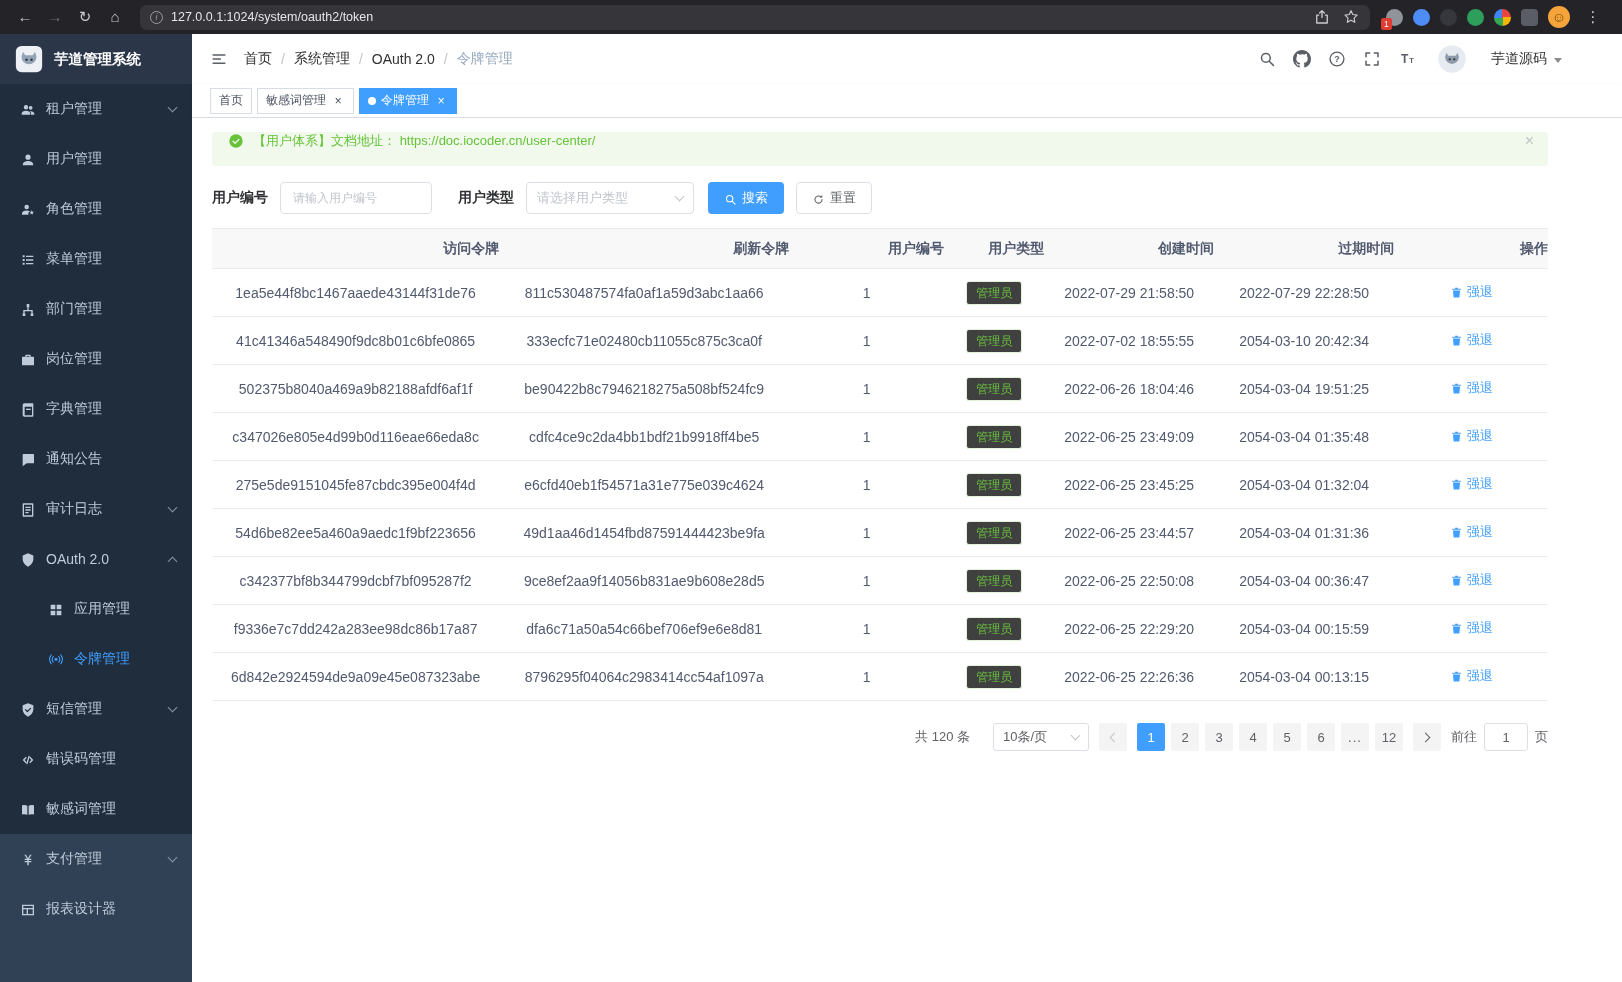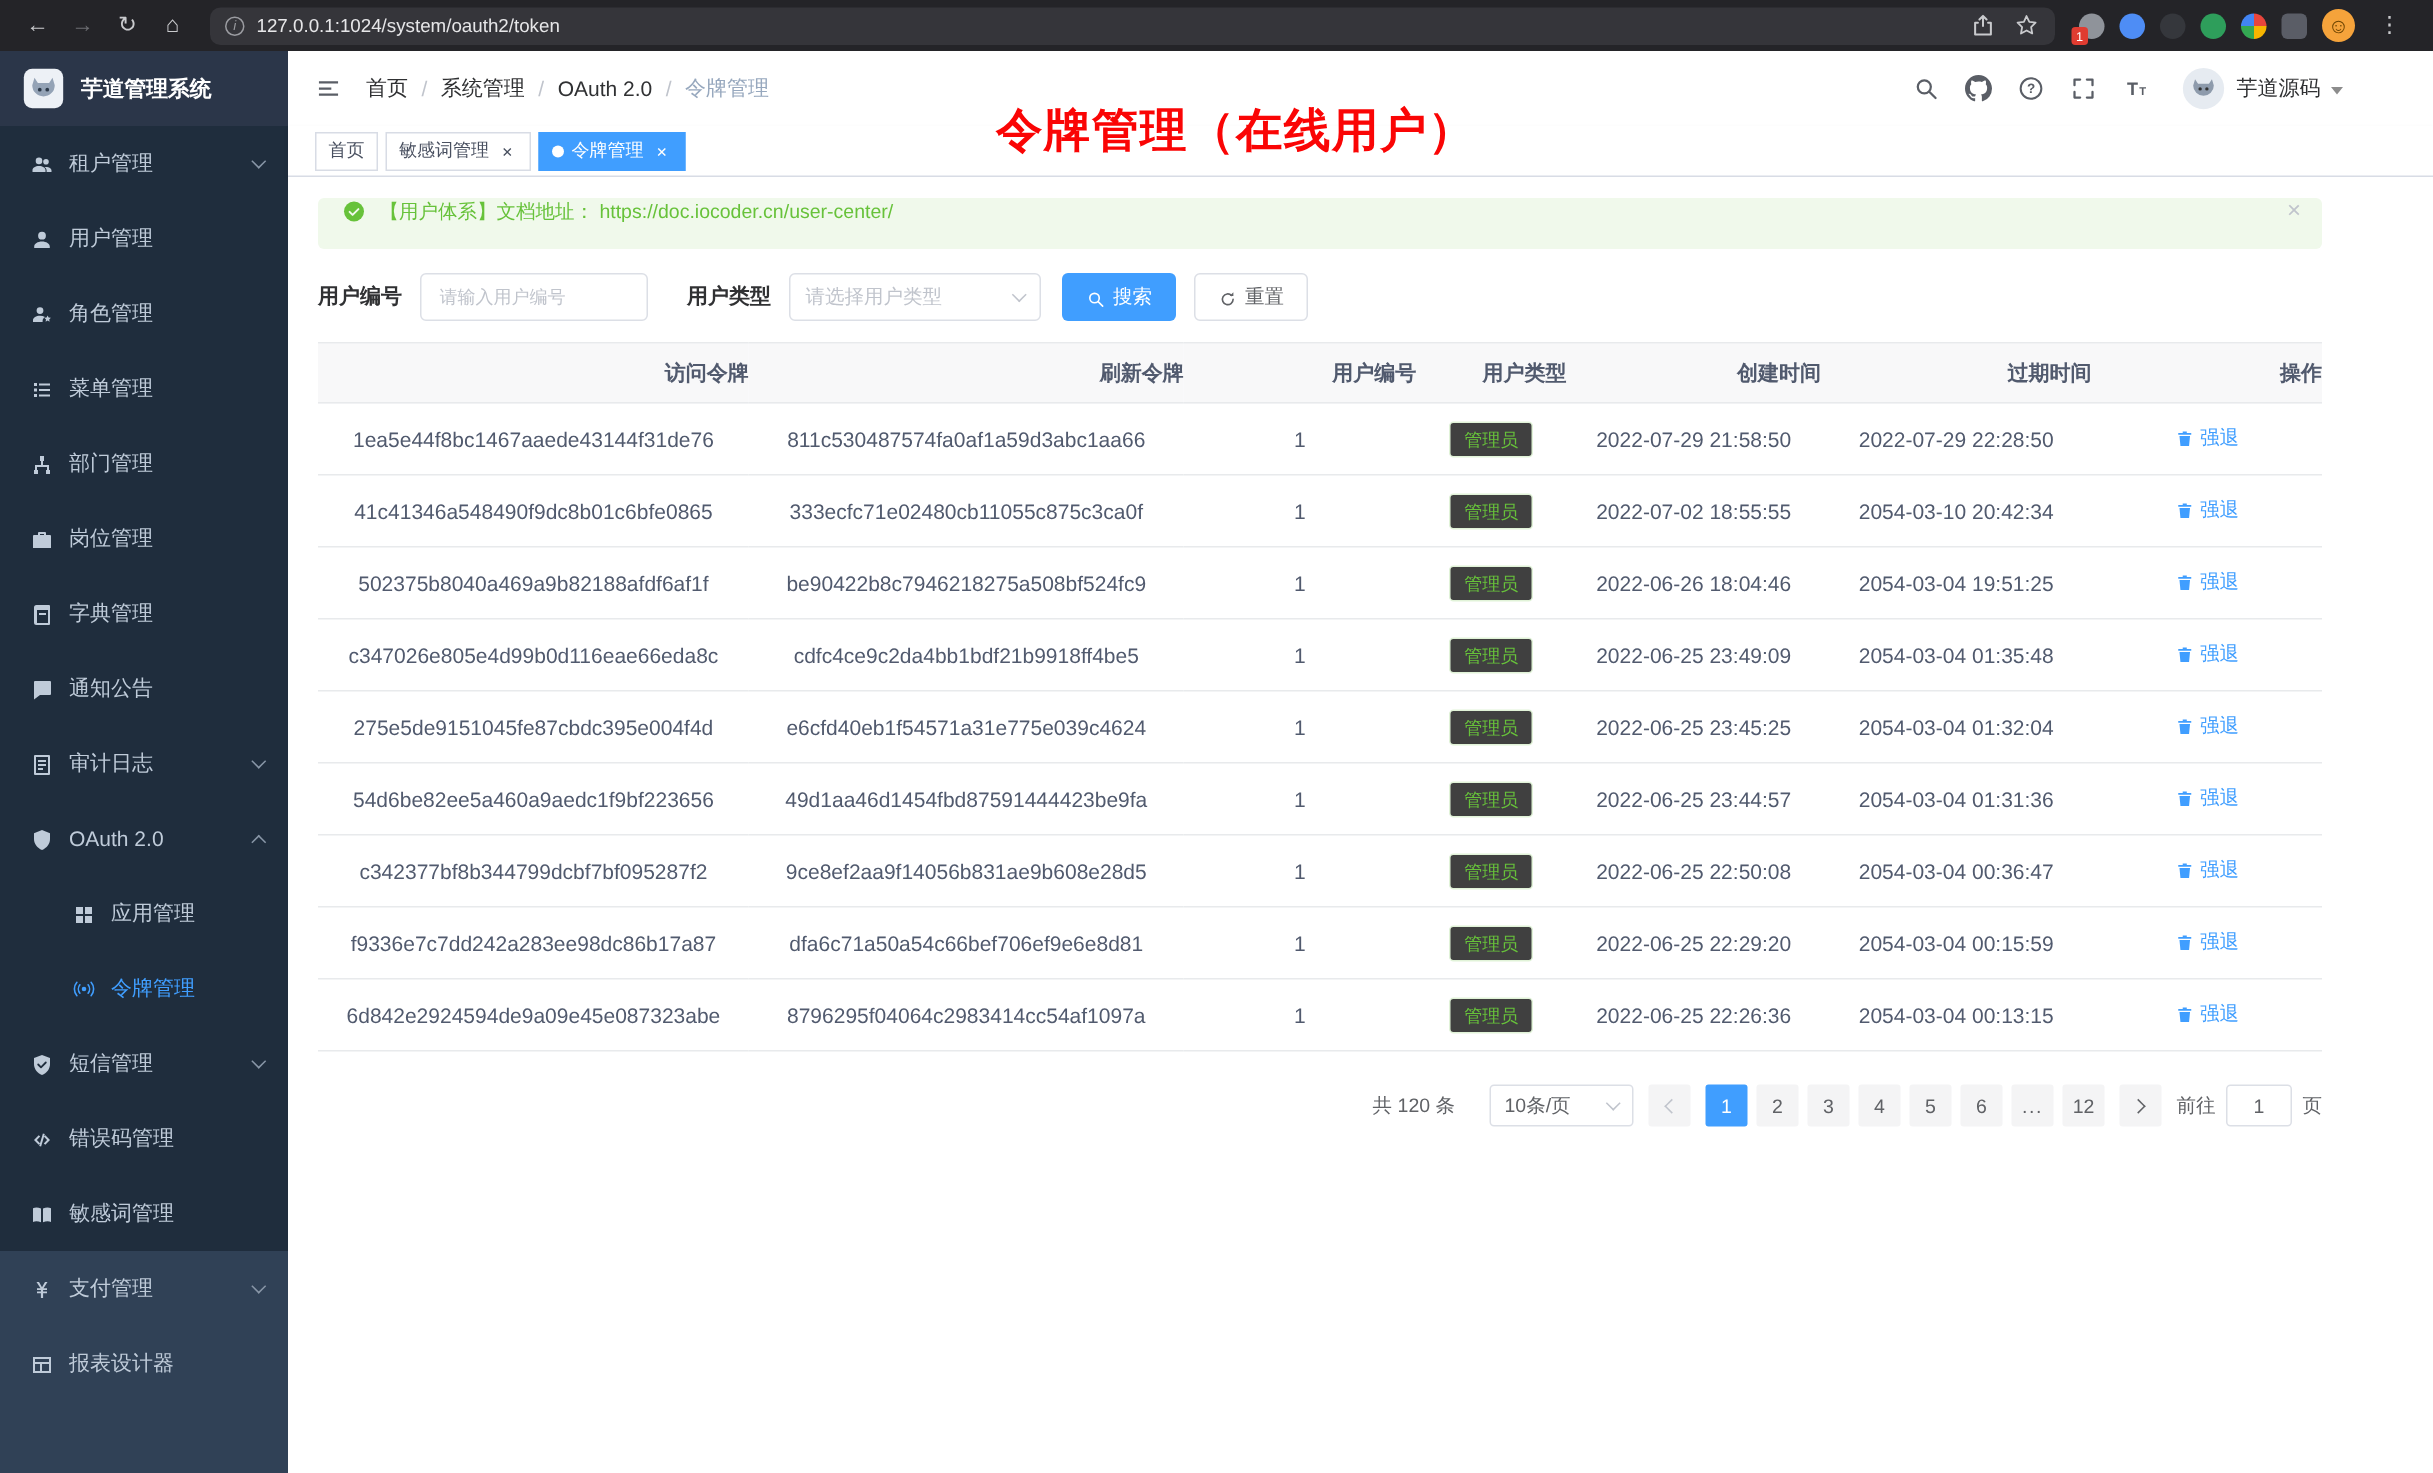--- a/index.html
+++ b/index.html
@@ -60,21 +60,21 @@
   .hamburger .icn { width:18px; height:18px; }
   .breadcrumb { display:flex; align-items:center; gap:9px; font-size:14px; }
   .bc-item { color:#303133; cursor:pointer; }
   .bc-item.last { color:#97a8be; cursor:default; }
   .bc-sep { color:#c0c4cc; }
   .nav-right { margin-left:auto; display:flex; align-items:center; gap:17px; padding-right:42px; color:#5a5e66; }
   .nav-icn { cursor:pointer; display:inline-flex; }
   .nav-icn .icn { width:18px; height:18px; }
   .user-box { display:flex; align-items:center; gap:7px; cursor:pointer; margin-left:4px; }
   .avatar .icn { width:30px; height:30px; }
-  .user-name { font-size:14px; color:#303133; }
+  .user-name { font-size:14px; color:#303133;margin-left:17px; }
   .caret-down { width:0; height:0; border-left:4px solid transparent; border-right:4px solid transparent; border-top:5px solid #8c8c8c; margin-top:2px; }
 
   
   .tabsbar { height:34px; display:flex; align-items:center; gap:5px; padding:0 18px; border-bottom:1px solid #d8dce5; box-shadow:0 1px 3px rgba(0,21,41,.08); flex:0 0 auto; background:#fff; }
   .tag-item { height:26px; display:inline-flex; align-items:center; gap:5px; padding:0 8px; border:1px solid #d8dce5; background:#fff; color:#495060; font-size:12px; cursor:pointer; white-space:nowrap; }
   .tag-item.active { background:#409eff; border-color:#409eff; color:#fff; }
   .tag-dot { width:8px; height:8px; border-radius:50%; background:#fff; display:inline-block; }
   .tag-close { width:14px; height:14px; border-radius:50%; display:inline-flex; align-items:center; justify-content:center; font-size:12px; }
   .tag-close::before { content:"×"; }
 
@@ -584,14 +584,13 @@
             <span>前往</span>
             <input class="pg-input" value="1" style="">
             <span>页</span>
           </span>
         </div>
 
       </div>
     </div>
   </div>
 
-  <div class="annotation">令牌管理（在线用户）</div>
 </div>
 
 </body></html>

